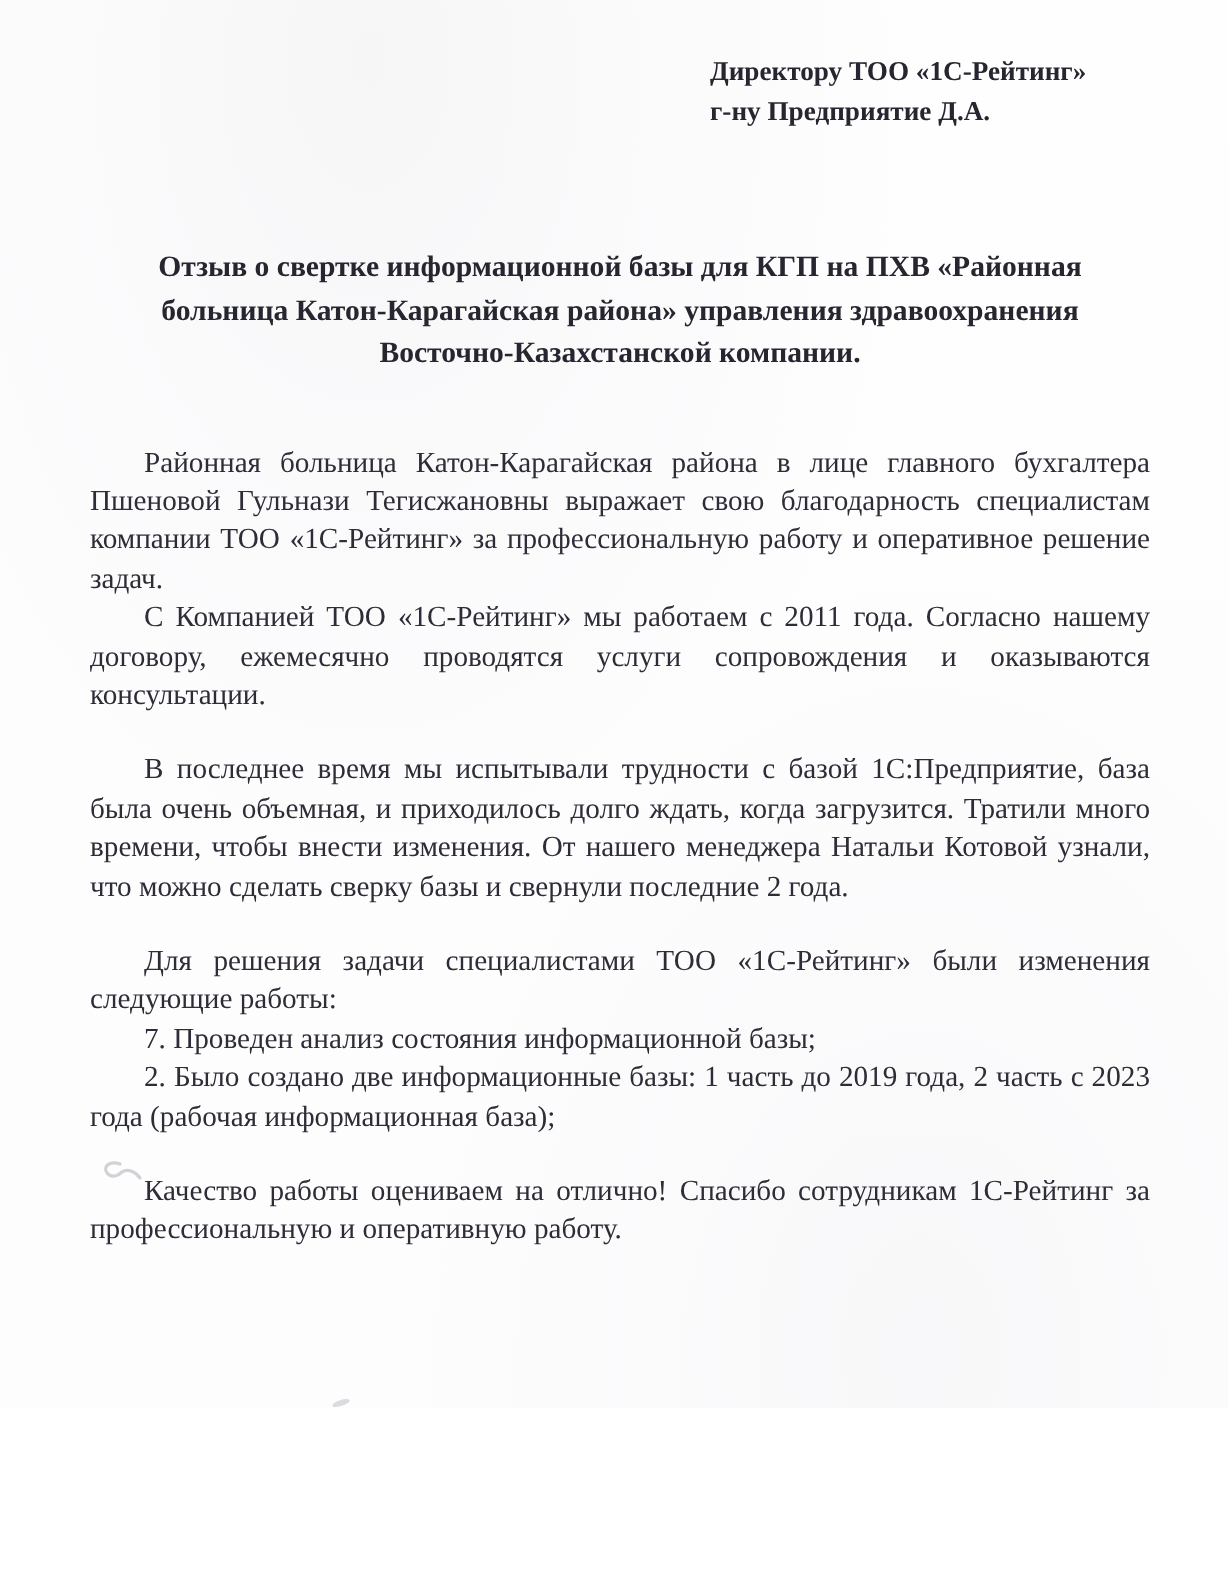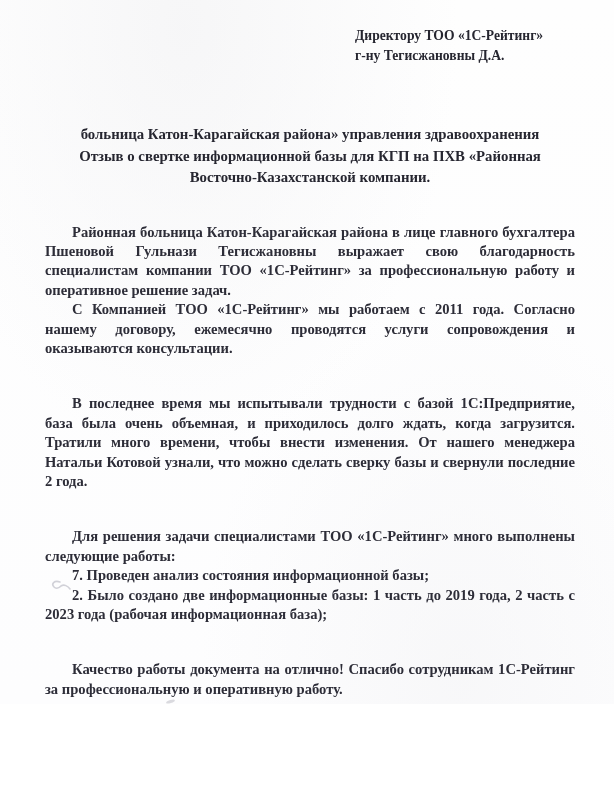--- a/index.html
+++ b/index.html
@@ -39,29 +39,28 @@
     text-align: center;
     font-weight: bold;
     font-size: 14.8px;
     line-height: 21.5px;
     color: #262630;
   }
   .body-text {
     margin-top: 34px;
     font-size: 14.6px;
     line-height: 19.4px;
-    font-weight: bold;
   }
   .para {
     margin: 0;
     text-align: justify;
     text-indent: 27px;
   }
   .gap-before {
-    margin-top: 36px;
+    margin-top: 18px;
   }
   .pen-mark {
     position: absolute;
     left: 48px;
     top: 578px;
     opacity: 0.75;
   }
   .smudge {
     position: absolute;
     left: 166px;
@@ -76,37 +75,37 @@
 </style>
 </head>
 <body>
 
 <div class="page">
 
   <div class="content">
 
     <div class="recipient">
       <div>Директору ТОО «1С-Рейтинг»</div>
-      <div>г-ну Тегисжановны Д.А.</div>
+      <div>г-ну Предприятие Д.А.</div>
     </div>
 
     <div class="doc-title">
+      <div>Отзыв о свертке информационной базы для  КГП на ПХВ «Районная</div>
       <div>больница Катон-Карагайская района» управления здравоохранения</div>
-      <div>Отзыв о свертке информационной базы для  КГП на ПХВ «Районная</div>
       <div>Восточно-Казахстанской компании.</div>
     </div>
 
     <div class="body-text">
       <p class="para">Районная больница Катон-Карагайская района в лице главного бухгалтера Пшеновой Гульнази Тегисжановны выражает свою благодарность специалистам компании ТОО «1С-Рейтинг» за профессиональную работу и оперативное решение задач.</p>
       <p class="para">С Компанией ТОО «1С-Рейтинг» мы работаем с 2011 года. Согласно нашему договору, ежемесячно проводятся услуги сопровождения и оказываются консультации.</p>
       <p class="para gap-before">В последнее время мы испытывали трудности с базой 1С:Предприятие, база была очень объемная, и приходилось долго ждать, когда загрузится. Тратили много времени, чтобы внести изменения. От нашего менеджера Натальи Котовой узнали, что можно сделать сверку базы и свернули последние 2 года.</p>
-      <p class="para gap-before">Для решения задачи специалистами ТОО «1С-Рейтинг» много выполнены следующие работы:</p>
+      <p class="para gap-before">Для решения задачи специалистами ТОО «1С-Рейтинг» были изменения следующие работы:</p>
       <p class="para">7. Проведен анализ состояния информационной базы;</p>
       <p class="para">2. Было создано две информационные базы: 1 часть до 2019 года, 2 часть с 2023 года (рабочая информационная база);</p>
-      <p class="para gap-before">Качество работы документа на отлично! Спасибо сотрудникам 1С-Рейтинг за профессиональную и оперативную работу.</p>
+      <p class="para gap-before">Качество работы оцениваем на отлично! Спасибо сотрудникам 1С-Рейтинг за профессиональную и оперативную работу.</p>
     </div>
 
   </div>
 
   <svg class="pen-mark" width="24" height="16" viewBox="0 0 24 16">
     <path d="M12,4 C6,2 3,6 6,9 C8,11 11,10 13,8 M13,8 C16,6 20,8 22,11" fill="none" stroke="#c3c3cc" stroke-width="1.6" stroke-linecap="round"></path>
   </svg>
 
   <div class="smudge"></div>
 

